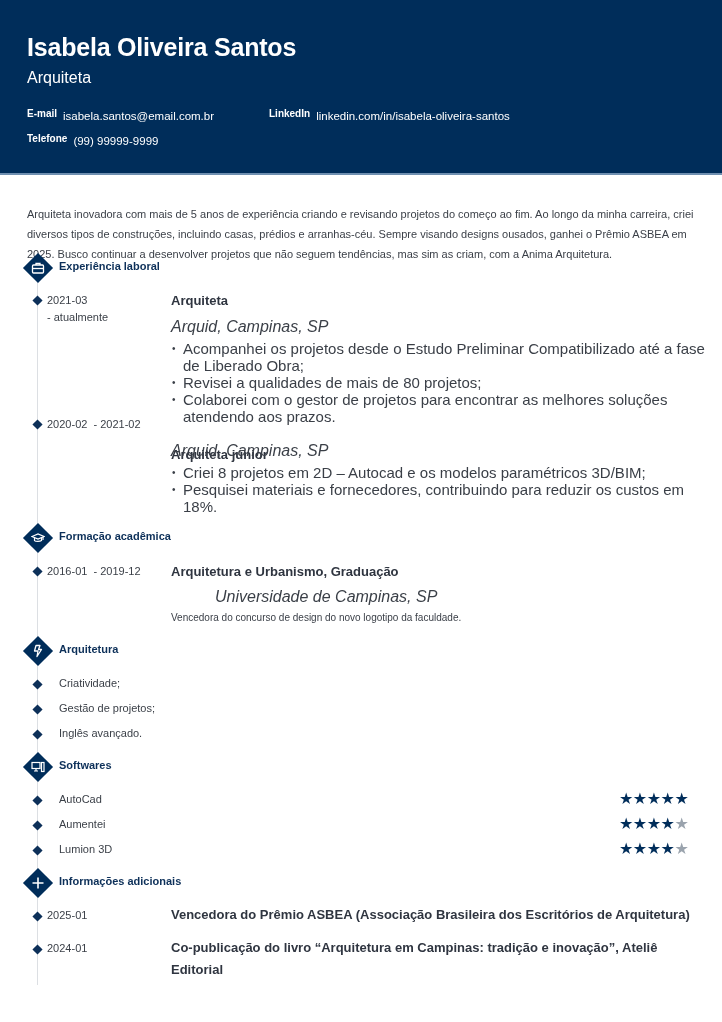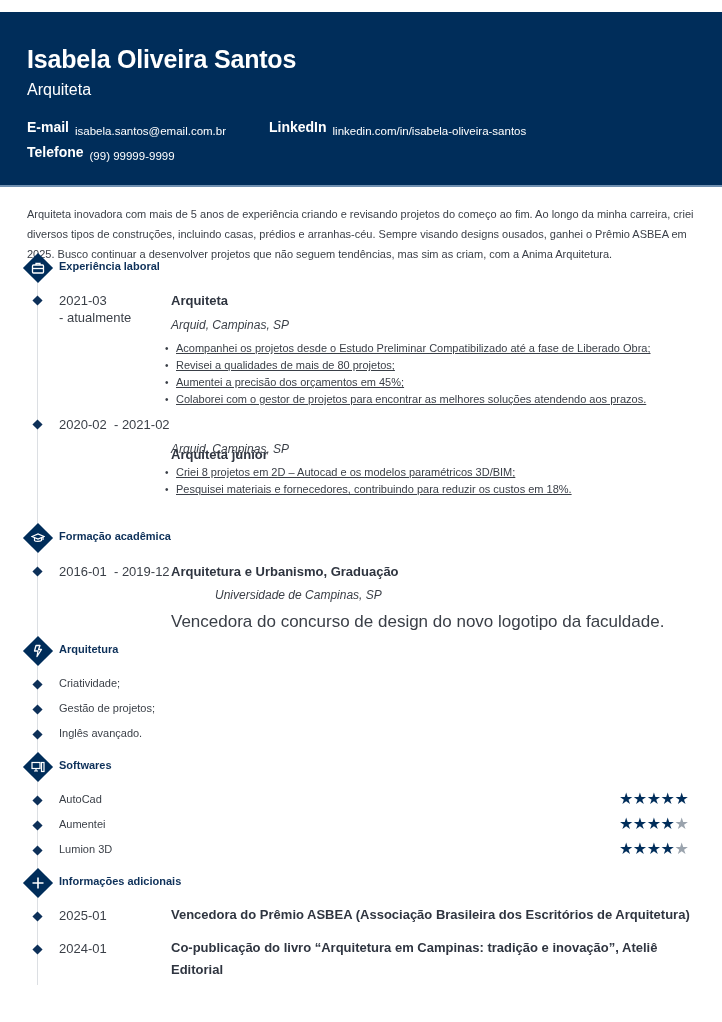--- a/index.html
+++ b/index.html
@@ -1,42 +1,42 @@
 <!DOCTYPE html>
 <html><head>
 <meta charset="utf-8">
 <style>
   * { box-sizing: border-box; margin: 0; padding: 0; }
   html, body { width: 722px; height: 1022px; background: #ffffff; overflow: hidden; }
   body { font-family: "Liberation Sans", sans-serif; color: #2f3540; position: relative; }
 
-  .header { position: absolute; left: 0; top: 12px; width: 722px; height: 175px; background: #002d5a; border-bottom: 2px solid #6f8fb0; color: #ffffff; }
+  .header { position: absolute; left: 0; top: 0; width: 722px; height: 175px; background: #002d5a; border-bottom: 2px solid #6f8fb0; color: #ffffff; }
   .name { position: absolute; left: 27px; top: 33px; font-size: 25px; font-weight: bold; letter-spacing: -0.2px; }
   .jobtitle { position: absolute; left: 27px; top: 69px; font-size: 16px; }
   .contact { position: absolute; font-size: 11.5px; white-space: nowrap; }
-  .contact .lbl { font-size: 14px; font-weight: bold; margin-right: 6px; position: relative; top: -3px; }
+  .contact .lbl { font-size: 10px; font-weight: bold; margin-right: 6px; position: relative; top: -3px; }
 
   .summary { position: absolute; left: 27px; top: 194px; width: 672px; font-size: 11px; line-height: 20px; color: #3a3f47; margin-top: 10px; }
 
   .timeline { position: absolute; left: 37px; top: 270px; width: 1px; height: 715px; background: #dcdfe3; }
 
   .sec-icon { position: absolute; left: 25px; width: 26px; height: 26px; }
   .sec-icon .dia { position: absolute; left: 0; top: 0; width: 26px; height: 26px; background: #002d5a; transform: rotate(45deg) scale(0.82); }
   .sec-icon svg { position: absolute; left: 6px; top: 6px; width: 14px; height: 14px; }
   .sec-title { position: absolute; left: 59px; font-size: 11px; font-weight: bold; color: #0d3059; }
 
   .dot { position: absolute; left: 33px; width: 9px; height: 9px; background: #0d3059; transform: rotate(45deg) scale(0.8); }
 
-  .date { position: absolute; left: 59px; font-size: 13px; color: #3a3f47; line-height: 17px; }
+  .date { position: absolute; left: 47px; font-size: 11px; color: #3a3f47; line-height: 17px; }
   .role { position: absolute; left: 171px; font-size: 13px; font-weight: bold; color: #2f3540; }
-  .org { position: absolute; left: 171px; font-size: 12px; font-style: italic; color: #3a3f47; }
-  .bullets { position: absolute; left: 164px; font-size: 11px; color: #3a3f47; list-style: none; text-decoration: underline; }
+  .org { position: absolute; left: 171px; font-size: 16px; font-style: italic; color: #3a3f47; }
+  .bullets { position: absolute; left: 171px; font-size: 15px; color: #3a3f47; list-style: none; }
   .bullets li { line-height: 17px; padding-left: 12px; position: relative; }
   .bullets li::before { content: "•"; position: absolute; left: 1px; top: 0; font-size: 10px; }
-  .desc { position: absolute; left: 171px; font-size: 17px; color: #3a3f47; }
+  .desc { position: absolute; left: 171px; font-size: 10px; color: #3a3f47; }
 
   .skill { position: absolute; left: 59px; font-size: 11px; color: #3a3f47; }
   .stars { position: absolute; left: 619px; font-size: 16px; letter-spacing: -0.5px; line-height: 16px; }
   .star-on { color: #002d5a; }
   .star-off { color: #9aa3ad; }
 
   .add-title { position: absolute; left: 171px; width: 530px; font-size: 13px; font-weight: bold; color: #2f3540; line-height: 22px; }
 </style>
 </head>
 <body>
@@ -73,21 +73,20 @@
 <div class="dot" style="top:296px;"></div>
 <div class="date" style="top:292px;">
   <div>2021-03</div>
   <div>- atualmente</div>
 </div>
 <div class="role" style="top:293px;">Arquiteta</div>
 <div class="org" style="top:318px;">Arquid, Campinas, SP</div>
 <ul class="bullets" style="top:340px;">
   <li>Acompanhei os projetos desde o Estudo Preliminar Compatibilizado até a fase de Liberado Obra;</li>
   <li>Revisei a qualidades de mais de 80 projetos;</li>
-  <li>Aumentei a precisão dos orçamentos em 45%;</li>
   <li>Colaborei com o gestor de projetos para encontrar as melhores soluções atendendo aos prazos.</li>
 </ul>
 
 <div class="dot" style="top:420px;"></div>
 <div class="date" style="top:416px;">
   <span>2020-02</span>&nbsp;&nbsp;<span>- 2021-02</span>
 </div>
 <div class="role" style="top:427px;margin-top:20px;">Arquiteta júnior</div>
 <div class="org" style="top:442px;">Arquid, Campinas, SP</div>
 <ul class="bullets" style="top:464px;">

